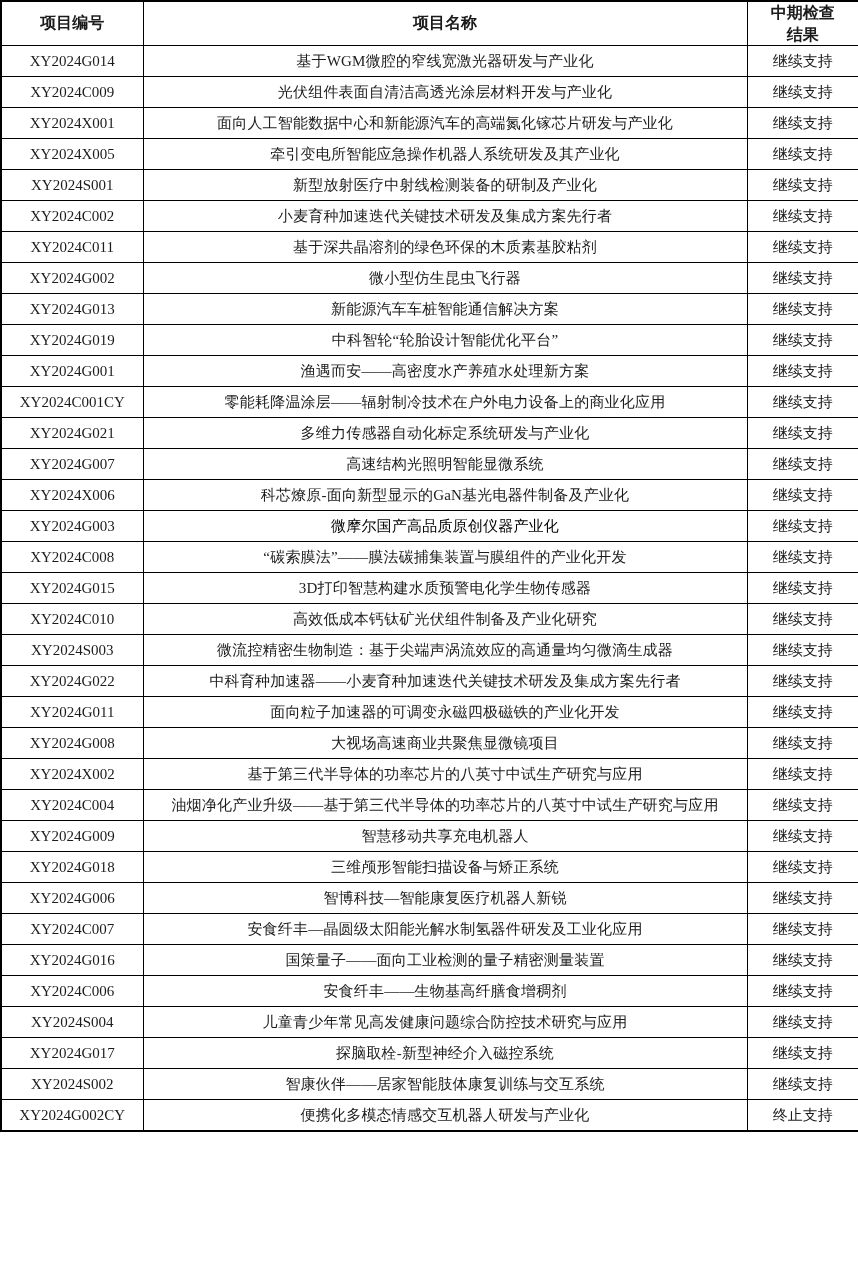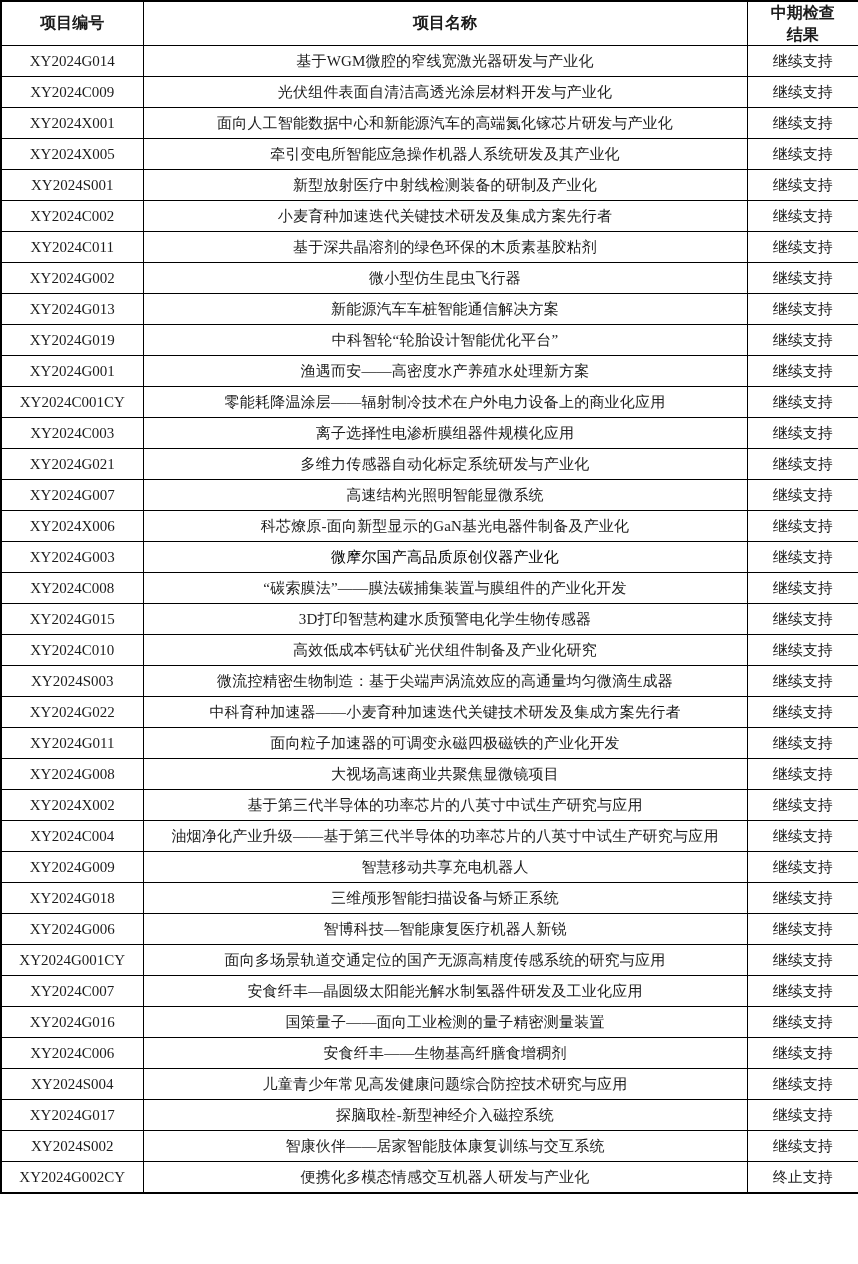--- a/index.html
+++ b/index.html
@@ -127,25 +127,20 @@
           <td class="id-cell">XY2024G001</td>
           <td class="name-cell">渔遇而安——高密度水产养殖水处理新方案</td>
           <td class="result-cell">继续支持</td>
         </tr>
         <tr>
           <td class="id-cell">XY2024C001CY</td>
           <td class="name-cell">零能耗降温涂层——辐射制冷技术在户外电力设备上的商业化应用</td>
           <td class="result-cell">继续支持</td>
         </tr>
         <tr>
-          <td class="id-cell">XY2024C003</td>
-          <td class="name-cell">离子选择性电渗析膜组器件规模化应用</td>
-          <td class="result-cell">继续支持</td>
-        </tr>
-        <tr>
           <td class="id-cell">XY2024G021</td>
           <td class="name-cell">多维力传感器自动化标定系统研发与产业化</td>
           <td class="result-cell">继续支持</td>
         </tr>
         <tr>
           <td class="id-cell">XY2024G007</td>
           <td class="name-cell">高速结构光照明智能显微系统</td>
           <td class="result-cell">继续支持</td>
         </tr>
         <tr>
@@ -209,25 +204,20 @@
           <td class="result-cell">继续支持</td>
         </tr>
         <tr>
           <td class="id-cell">XY2024G018</td>
           <td class="name-cell">三维颅形智能扫描设备与矫正系统</td>
           <td class="result-cell">继续支持</td>
         </tr>
         <tr>
           <td class="id-cell">XY2024G006</td>
           <td class="name-cell">智博科技—智能康复医疗机器人新锐</td>
-          <td class="result-cell">继续支持</td>
-        </tr>
-        <tr>
-          <td class="id-cell">XY2024G001CY</td>
-          <td class="name-cell">面向多场景轨道交通定位的国产无源高精度传感系统的研究与应用</td>
           <td class="result-cell">继续支持</td>
         </tr>
         <tr>
           <td class="id-cell">XY2024C007</td>
           <td class="name-cell">安食纤丰—晶圆级太阳能光解水制氢器件研发及工业化应用</td>
           <td class="result-cell">继续支持</td>
         </tr>
         <tr>
           <td class="id-cell">XY2024G016</td>
           <td class="name-cell">国策量子——面向工业检测的量子精密测量装置</td>

